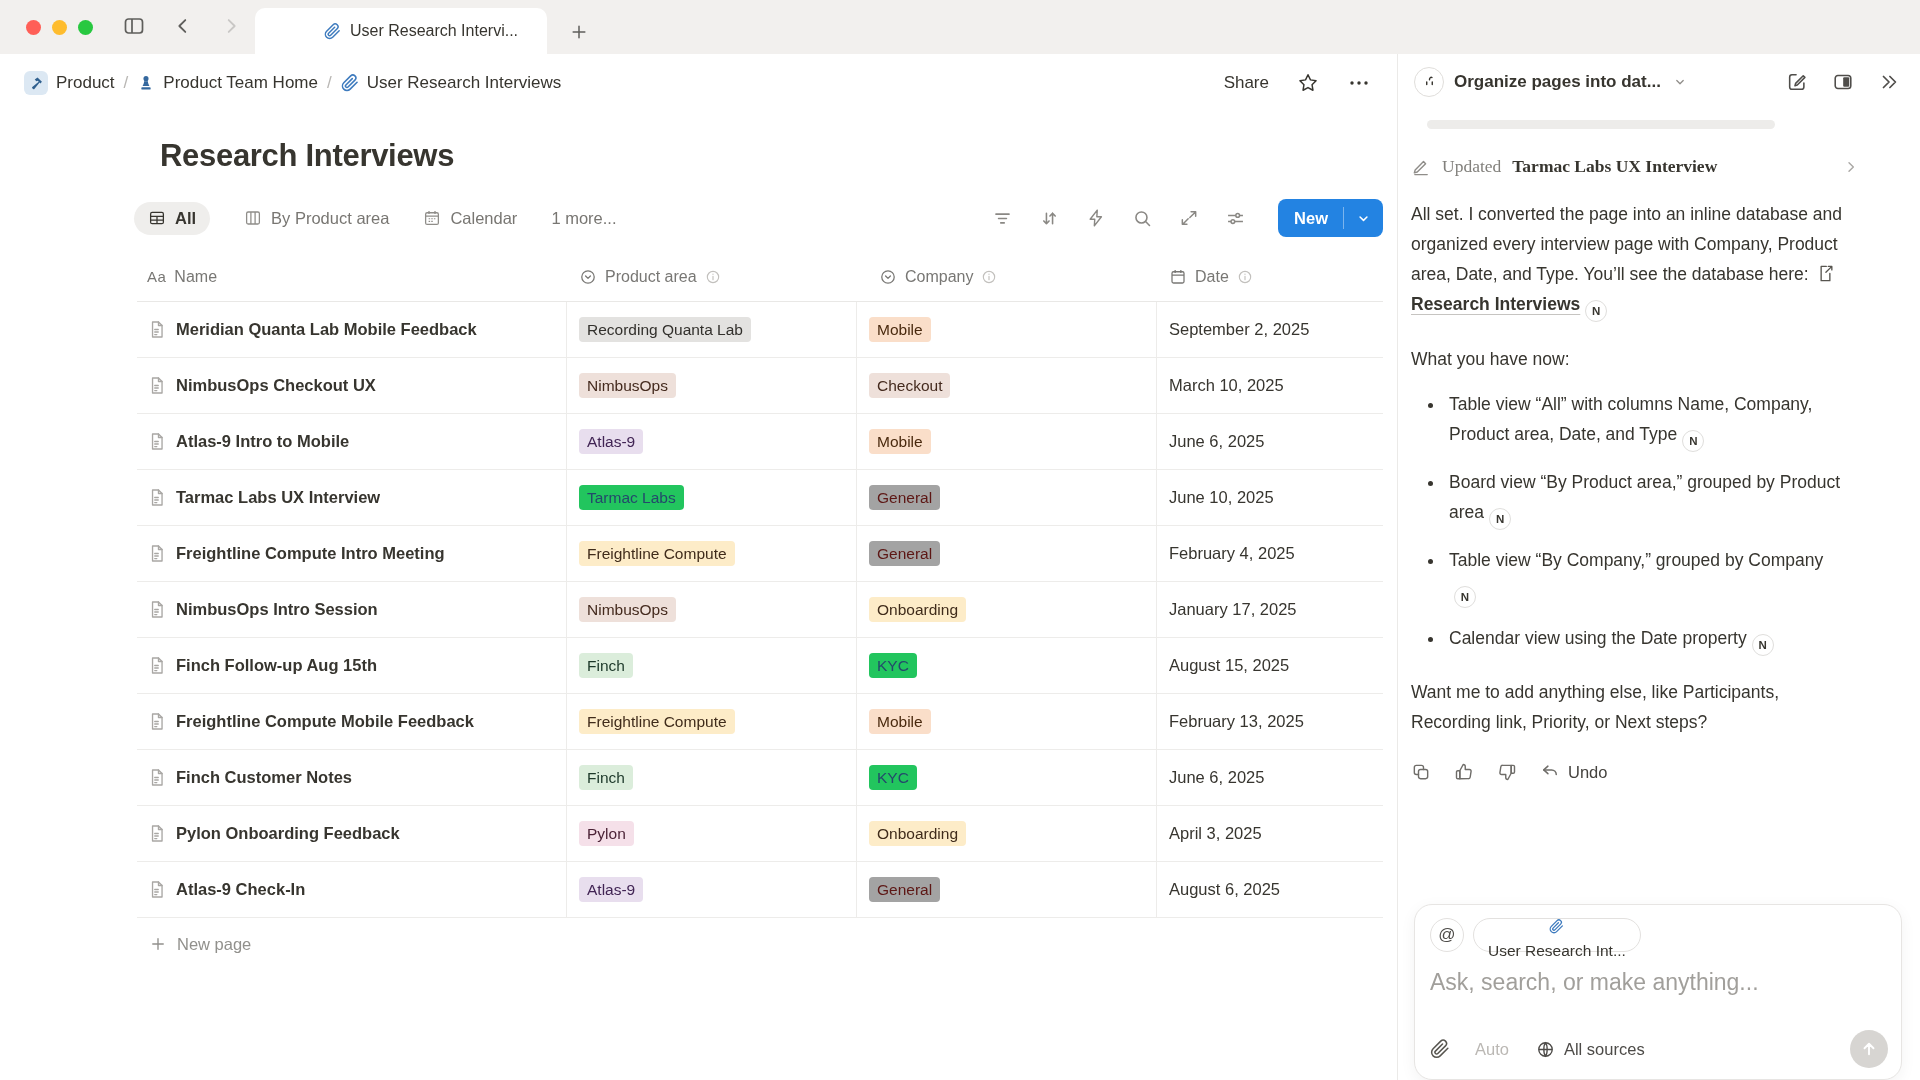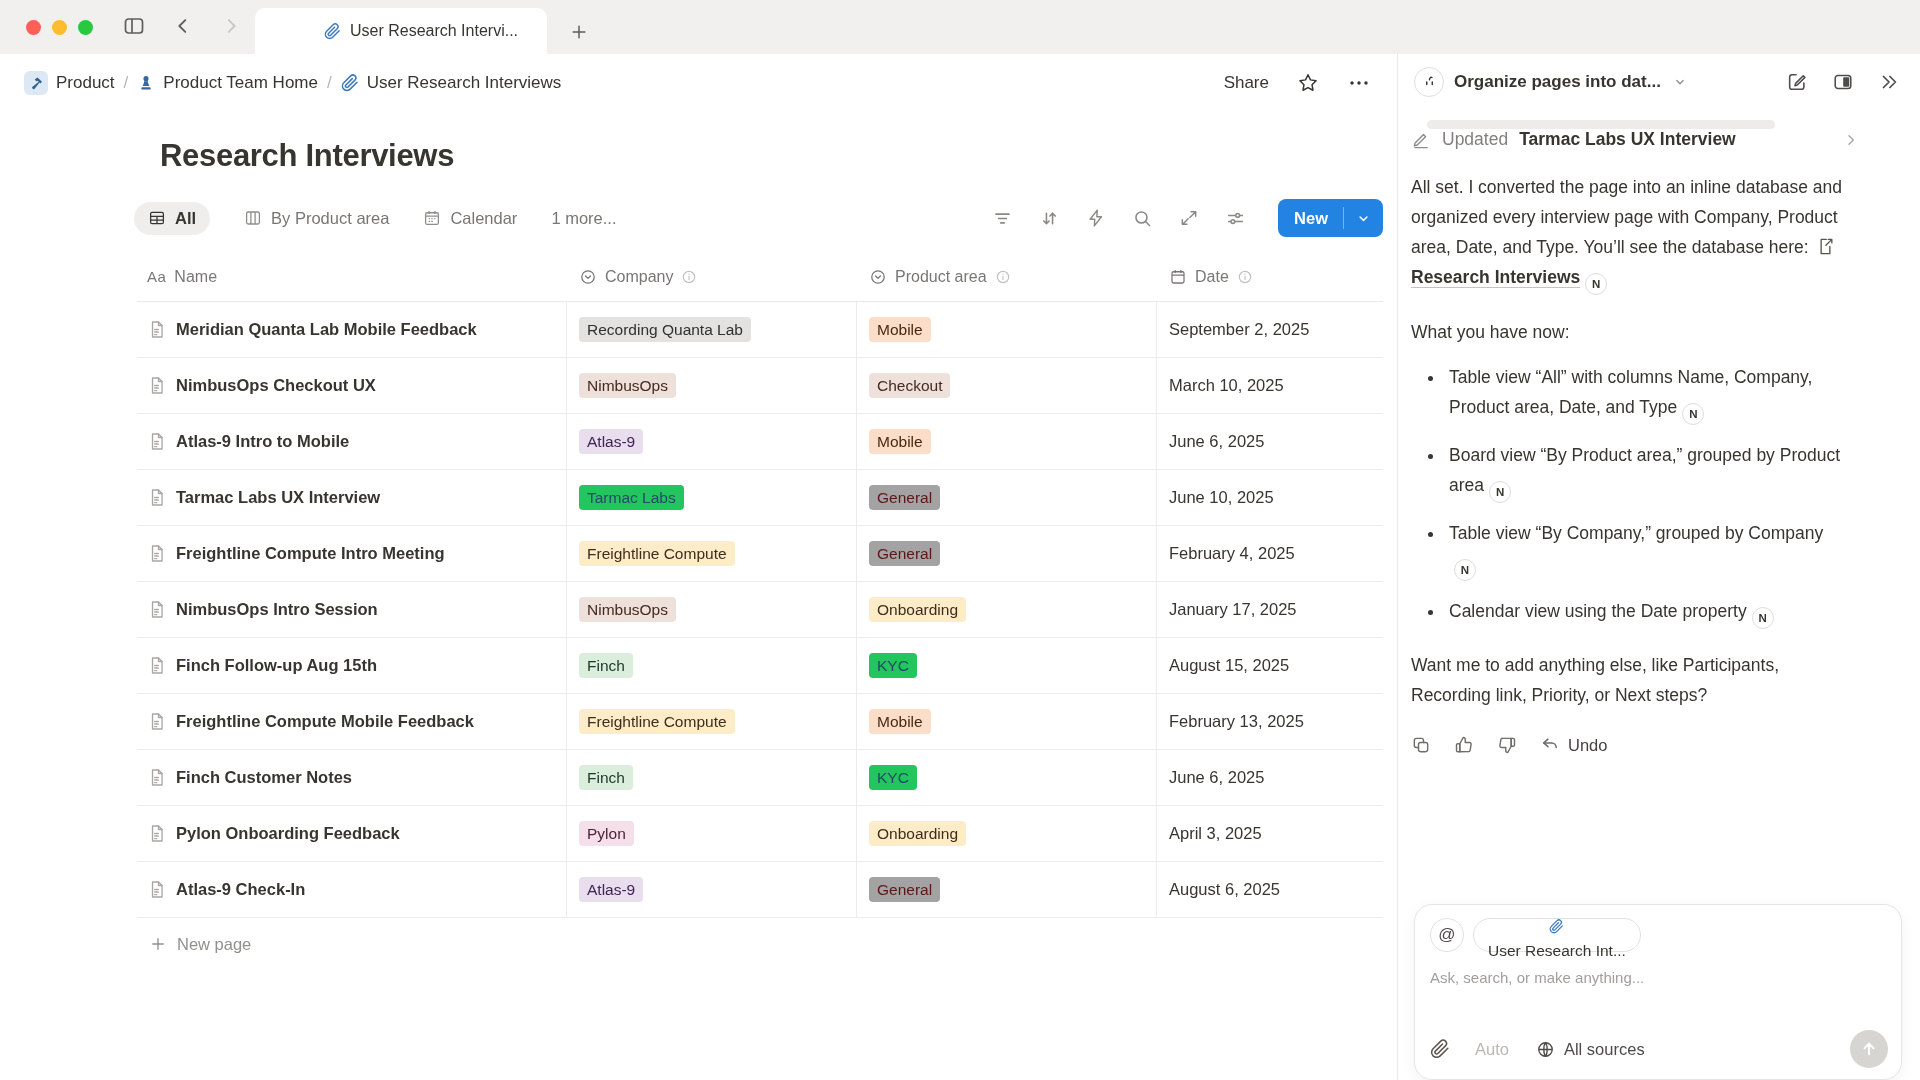--- a/index.html
+++ b/index.html
@@ -71,42 +71,42 @@
   .newpage-row { height:52px; display:flex; align-items:center; gap:10px; padding-left:12px; color:#91908C; font-size:16.5px; cursor:pointer; }
 
   
   .sb-header { height:56px; display:flex; align-items:center; gap:10px; padding:0 20px 0 16px; flex:none; }
   .face { width:30px; height:30px; border-radius:50%; border:1px solid #E0DEDB; display:flex; align-items:center; justify-content:center; color:#37352F; }
   .sb-title { font-size:17px; font-weight:600; white-space:nowrap; overflow:hidden; max-width:248px; }
   .sb-caret { color:#8F8D89; margin-left:2px; }
   .sb-header-icons { margin-left:auto; display:flex; gap:24px; align-items:center; color:#4F4D4A; }
   .sb-scroll { flex:1; overflow:hidden; padding:0 24px 0 13px; position:relative; }
   .ghost-line { height:9px; width:348px; background:#EDECEA; border-radius:5px; margin:10px 0 0 16px; }
-  .updated-row { display:flex; align-items:center; gap:11px; width:448px; font-size:17.5px; }
+  .updated-row { margin-top:27px; display:flex; align-items:center; gap:11px; width:448px; font-size:17.5px;font-family:Liberation Serif, serif; }
   .updated-label { color:#82807C; }
   .updated-page { font-weight:700; color:#37352F; }
   .updated-row .chev { margin-left:auto; color:#A9A7A4; }
   .ai-copy { width:438px; font-size:17.5px; line-height:30px; color:#37352F; }
   .p1 { margin-top:22px; }
   .inline-link { font-weight:700; text-decoration:underline; text-underline-offset:4px; text-decoration-color:#C6C4C1; text-decoration-thickness:1px; cursor:pointer; }
   .linkdoc { display:inline-block; vertical-align:-3px; margin:0 4px 0 2px; color:#57554F; }
   .nbadge { display:inline-flex; width:22px; height:22px; border:1px solid #DFDEDC; border-radius:50%; align-items:center; justify-content:center; font-size:11.5px; font-weight:700; color:#37352F; vertical-align:-5px; margin-left:5px; background:#fff; cursor:pointer; }
   .what { margin-top:22px; }
   .ai-bullets { margin:6px 0 0 0; padding-left:34px; width:438px; }
   .ai-bullets li { font-size:17.5px; line-height:30px; margin-top:15px; padding-left:4px; }
   .closing { margin-top:21px; }
   .action-row { margin-top:25px; display:flex; align-items:center; gap:23px; color:#6F6D69; }
   .undo-wrap { display:flex; align-items:center; gap:8px; cursor:pointer; }
   .undo-label { font-size:16.5px; color:#45433F; }
   .composer-area { padding:6px 18px 0 16px; flex:none; }
   .composer { height:176px; border:1px solid #E7E5E3; border-radius:18px; box-shadow:0 4px 16px rgba(0,0,0,.05); position:relative; padding:13px 15px; background:#fff; }
   .chips-row { display:flex; align-items:center; gap:9px; }
   .at-chip { width:34px; height:34px; border-radius:50%; border:1px solid #E3E1DF; display:flex; align-items:center; justify-content:center; font-size:17px; color:#4D4B48; cursor:pointer; }
   .ctx-chip { height:34px; border:1px solid #E3E1DF; border-radius:17px; display:flex; align-items:center; gap:8px; padding:0 14px; font-size:15.5px; font-weight:500; color:#37352F; cursor:pointer;flex-direction:column; }
-  .placeholder { margin-top:17px; font-size:15px; color:#A19F9B; }
+  .placeholder { margin-top:17px; font-size:23px; color:#A19F9B; }
   .composer-bottom { position:absolute; left:15px; right:13px; bottom:11px; display:flex; align-items:center; }
   .auto-label { margin-left:25px; font-size:16.5px; color:#BBB8B4; }
   .sources { margin-left:27px; display:flex; align-items:center; gap:9px; font-size:16.5px; font-weight:500; color:#4D4B48; cursor:pointer; }
   .send-btn { margin-left:auto; width:38px; height:38px; border-radius:50%; background:#D7D5D2; display:flex; align-items:center; justify-content:center; cursor:pointer; }
   .link-blue { color:#3E7BBE; }
 </style>
 </head>
 <body>
 
 <div class="titlebar">
@@ -281,43 +281,43 @@
           </div>
         </div>
       </div>
 
       <div class="table">
         <div class="thead">
           <div class="hcell col-name">
             <span class="aa">Aa</span>
             <span>Name</span>
           </div>
+          <div class="hcell col-area">
+            <span>
+                <svg width="18" height="18" viewBox="0 0 24 24" fill="none" stroke="currentColor" stroke-width="1.7">
+                  <circle cx="12" cy="12" r="8.3"></circle>
+                  <path d="m8.8 10.6 3.2 3.2 3.2-3.2" stroke-linecap="round" stroke-linejoin="round"></path>
+                </svg>
+              </span>
+            <span>Product area</span>
+            <span class="info-ic">
+                <svg width="16" height="16" viewBox="0 0 24 24" fill="none" stroke="currentColor" stroke-width="1.7">
+                  <circle cx="12" cy="12" r="8.5"></circle>
+                  <path d="M12 11v5M12 7.6v.4" stroke-linecap="round"></path>
+                </svg>
+              </span>
+          </div>
           <div class="hcell col-company">
             <span>
                 <svg width="18" height="18" viewBox="0 0 24 24" fill="none" stroke="currentColor" stroke-width="1.7">
                   <circle cx="12" cy="12" r="8.3"></circle>
                   <path d="m8.8 10.6 3.2 3.2 3.2-3.2" stroke-linecap="round" stroke-linejoin="round"></path>
                 </svg>
               </span>
             <span>Company</span>
-            <span class="info-ic">
-                <svg width="16" height="16" viewBox="0 0 24 24" fill="none" stroke="currentColor" stroke-width="1.7">
-                  <circle cx="12" cy="12" r="8.5"></circle>
-                  <path d="M12 11v5M12 7.6v.4" stroke-linecap="round"></path>
-                </svg>
-              </span>
-          </div>
-          <div class="hcell col-area">
-            <span>
-                <svg width="18" height="18" viewBox="0 0 24 24" fill="none" stroke="currentColor" stroke-width="1.7">
-                  <circle cx="12" cy="12" r="8.3"></circle>
-                  <path d="m8.8 10.6 3.2 3.2 3.2-3.2" stroke-linecap="round" stroke-linejoin="round"></path>
-                </svg>
-              </span>
-            <span>Product area</span>
             <span class="info-ic">
                 <svg width="16" height="16" viewBox="0 0 24 24" fill="none" stroke="currentColor" stroke-width="1.7">
                   <circle cx="12" cy="12" r="8.5"></circle>
                   <path d="M12 11v5M12 7.6v.4" stroke-linecap="round"></path>
                 </svg>
               </span>
           </div>
           <div class="hcell col-date">
             <span>
                 <svg width="18" height="18" viewBox="0 0 24 24" fill="none" stroke="currentColor" stroke-width="1.7">

